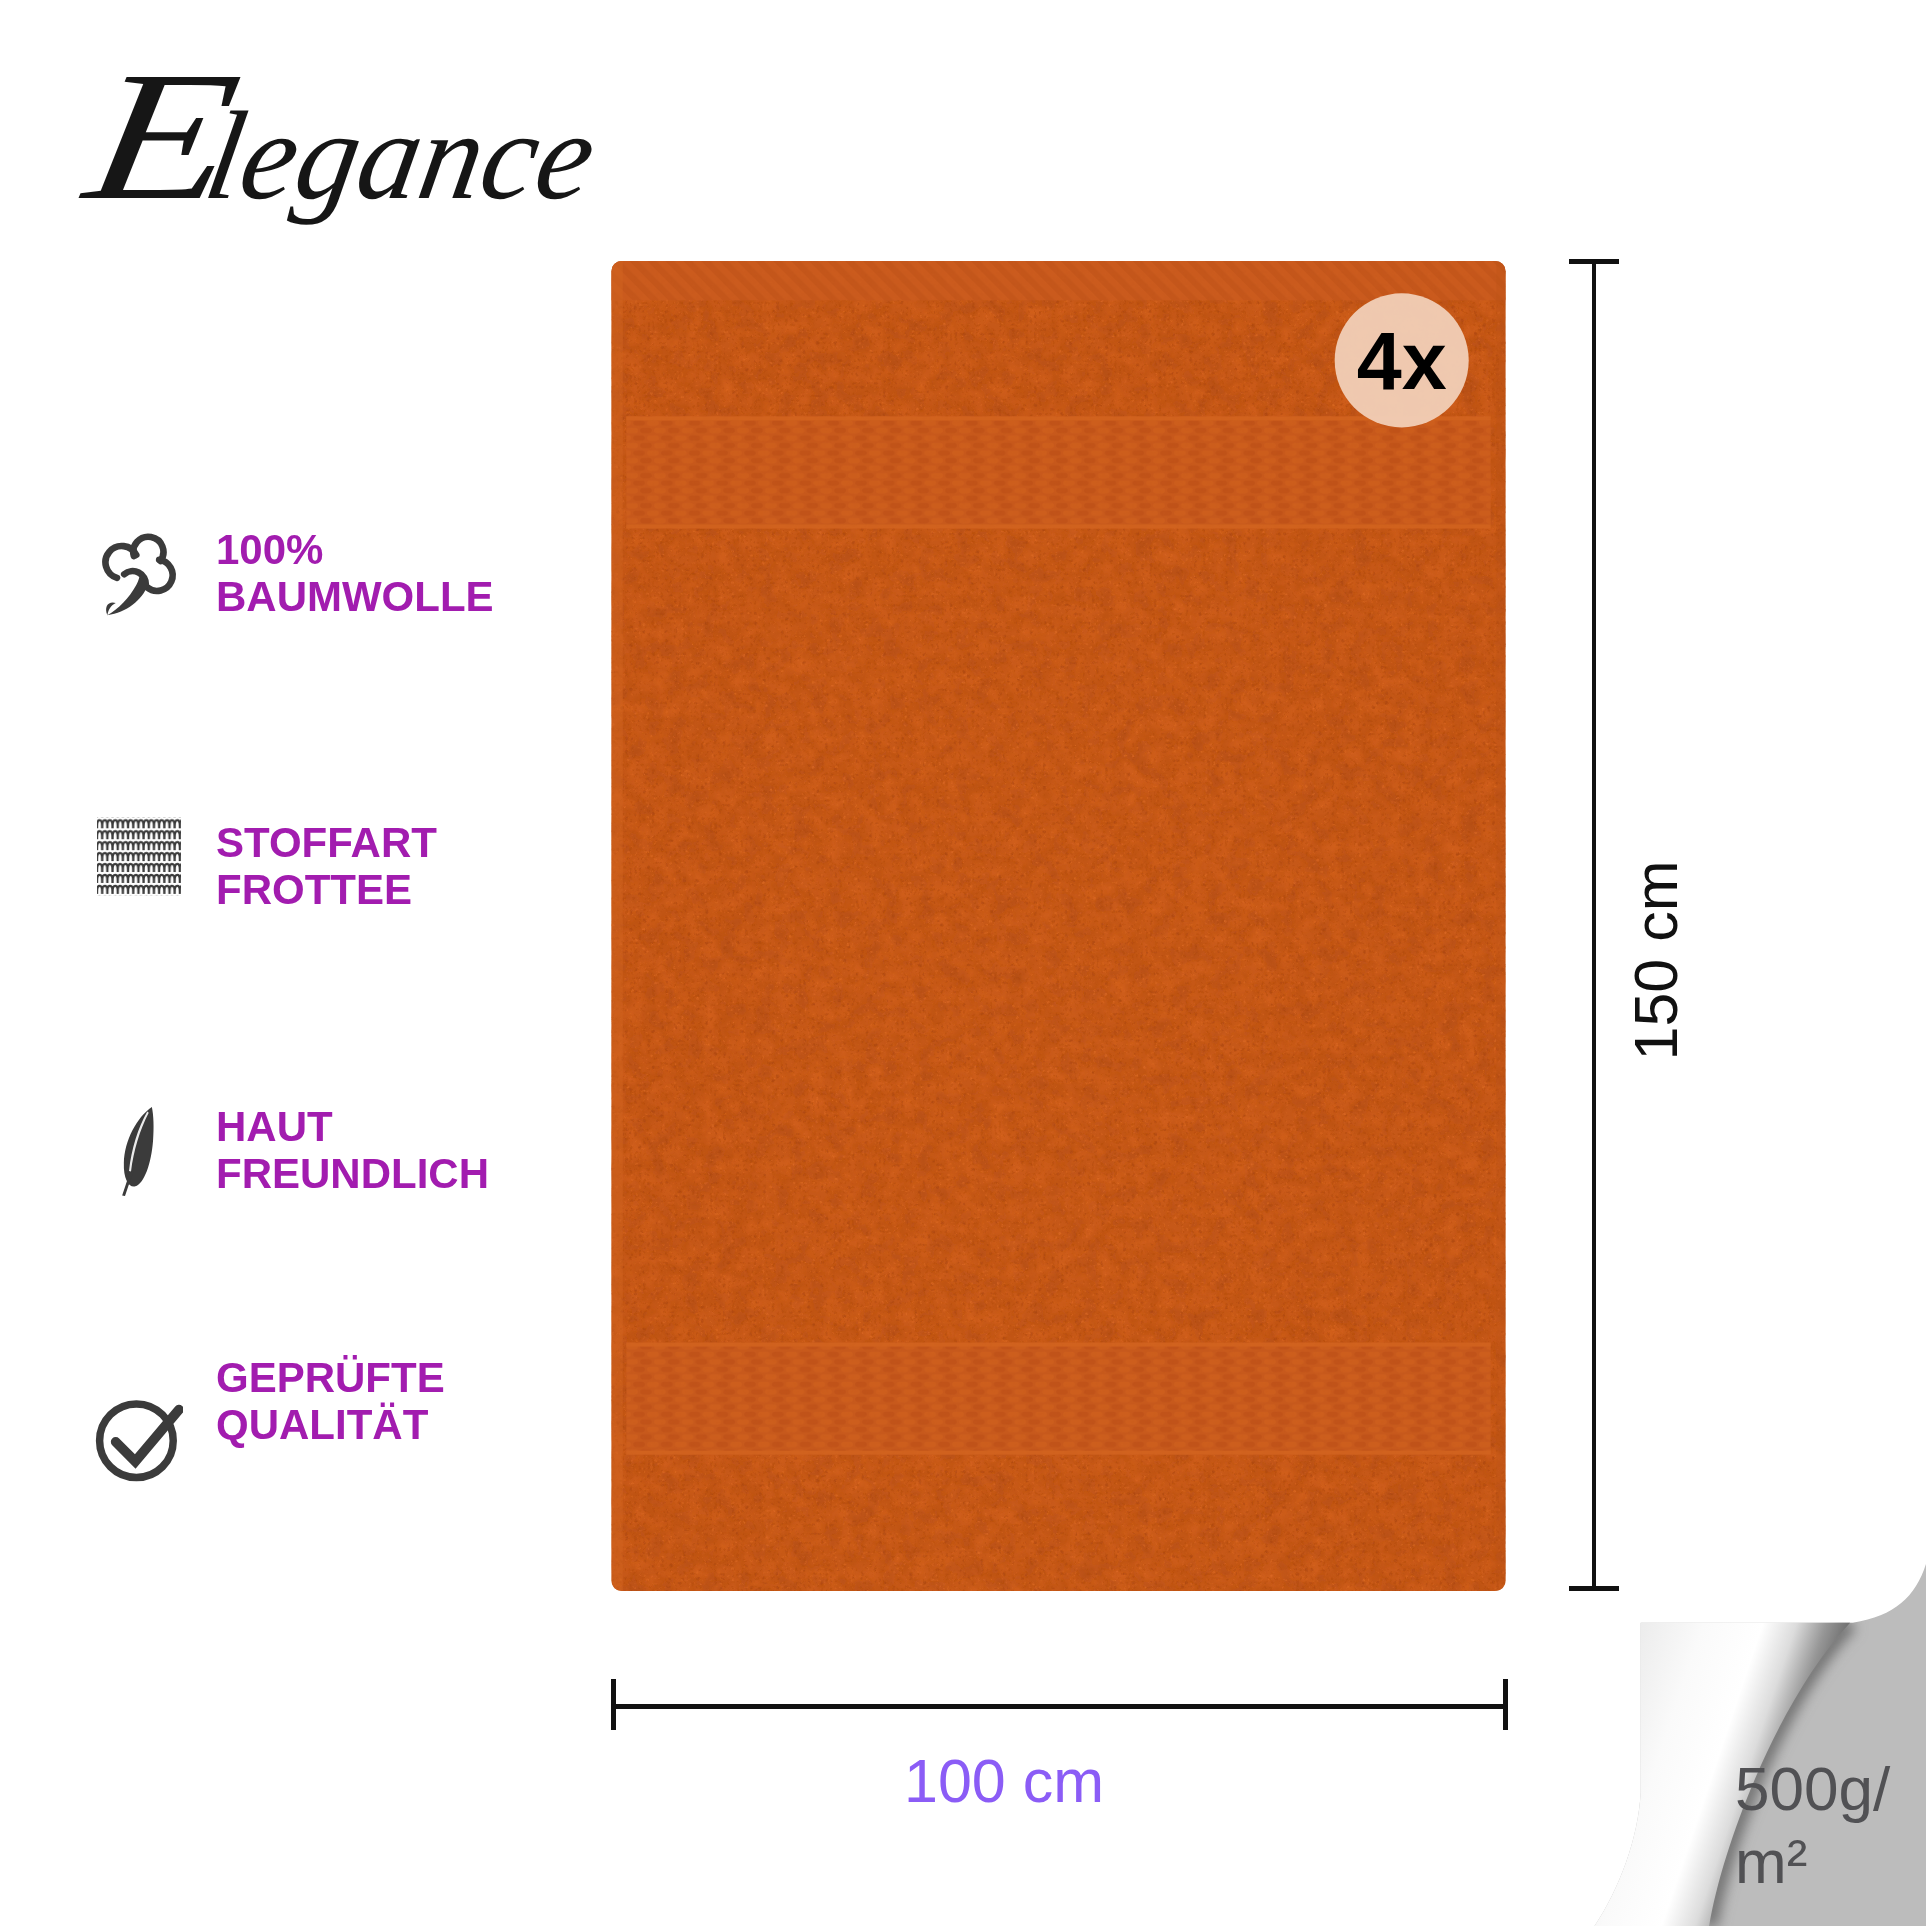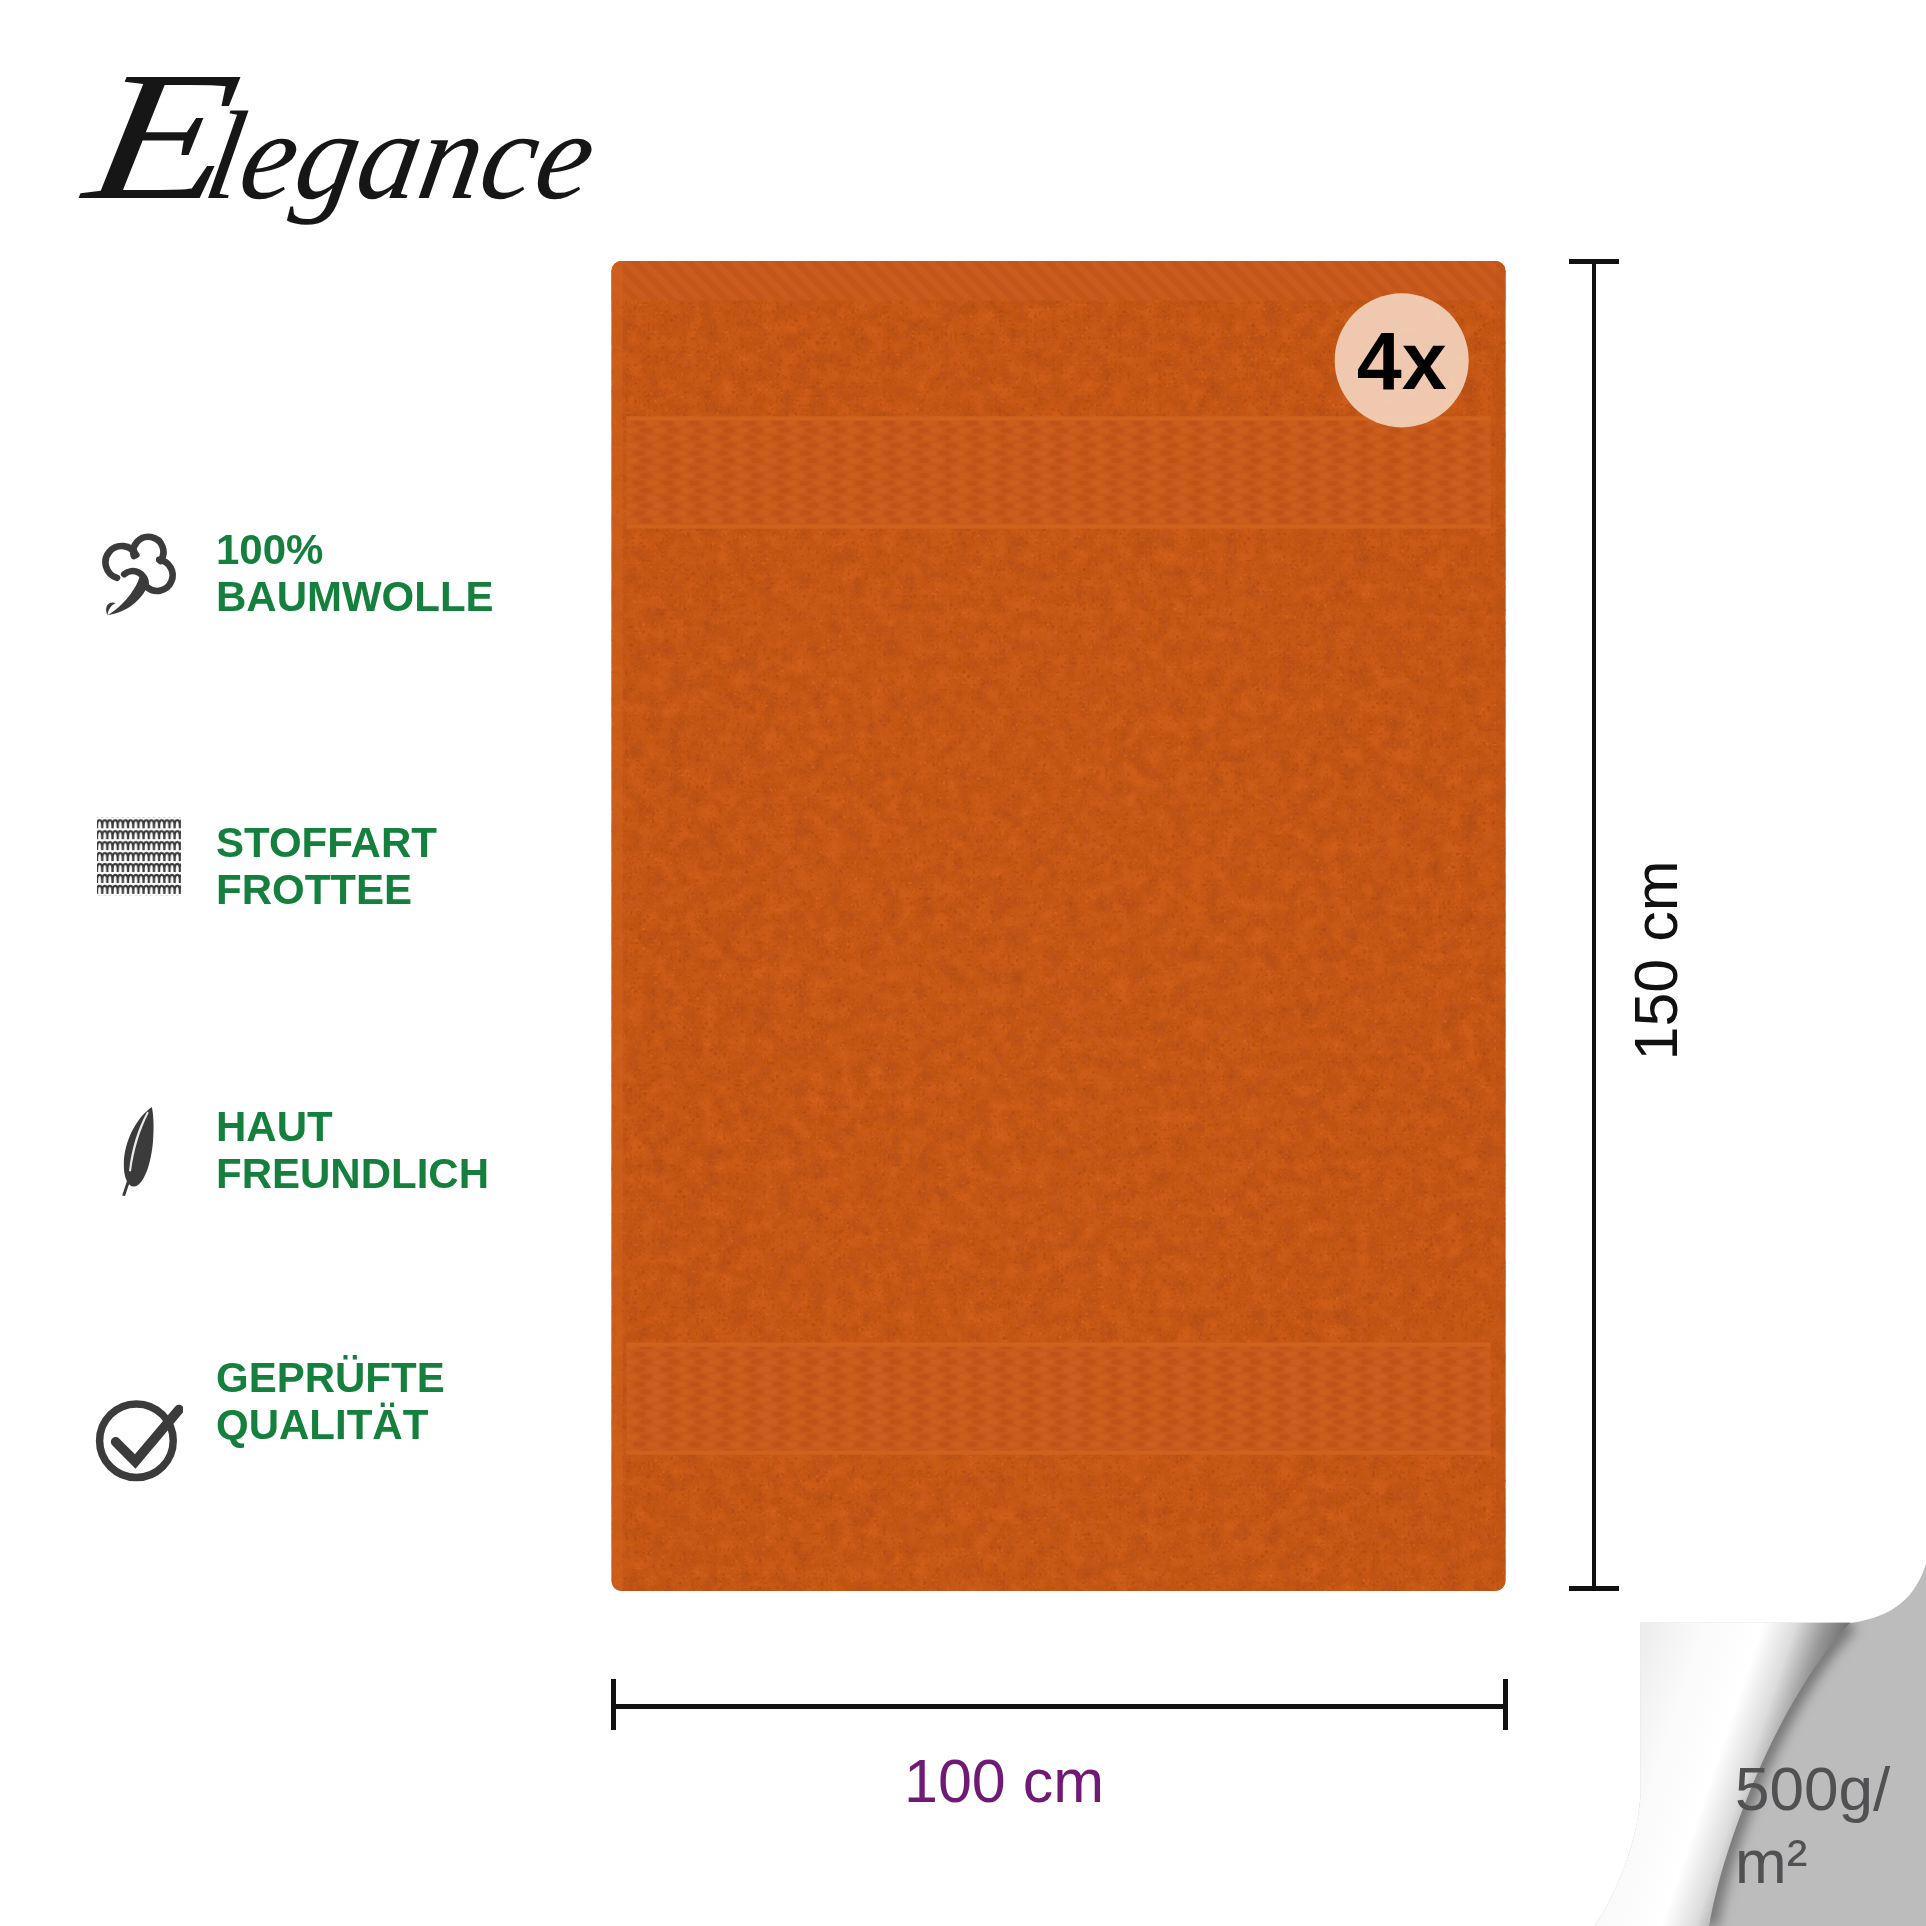--- a/index.html
+++ b/index.html
@@ -1,19 +1,19 @@
 <!DOCTYPE html>
 <html style="font-size:9.2px"><head>
 <meta charset="utf-8">
 <style>
   html,body{margin:0;padding:0;background:#ffffff;}
   body{position:relative;width:1926px;height:1926px;overflow:hidden;
        font-family:"Liberation Sans",sans-serif;}
   .abs{position:absolute;}
-  .feat{position:absolute;left:216px;color:#15803d;font-weight:bold;
+  .feat{position:absolute;left:216px;color:#a21caf;font-weight:bold;
         font-size:42px;line-height:47px;letter-spacing:0px;}
 </style>
 </head>
 <body>
 
 <svg class="abs" style="left:58px;top:58px" width="578" height="289" viewBox="0 0 1000 500">
   <g transform="skewX(-10) translate(83,0)">
     <text x="0" y="243" font-family="Liberation Serif" font-style="italic" font-size="320" fill="#161616" textLength="245" lengthAdjust="spacingAndGlyphs">E</text>
     <text x="208" y="243" font-family="Liberation Serif" font-style="italic" font-size="218" fill="#161616" textLength="665" lengthAdjust="spacingAndGlyphs">legance</text>
   </g>
@@ -125,21 +125,21 @@
 <div class="abs" style="left:1592px;top:261px;width:4px;height:1328px;background:#111"></div>
 <div class="abs" style="left:1569px;top:259px;width:50px;height:5.2px;background:#111"></div>
 <div class="abs" style="left:1569px;top:1586px;width:50px;height:5.2px;background:#111"></div>
 <div class="abs" style="left:1541px;top:926px;width:231px;height:69px;
      transform:rotate(-90deg);transform-origin:center;
      font-size:61px;color:#111;text-align:center;line-height:69px;">150 cm</div>
 
 <div class="abs" style="left:614px;top:1704px;width:892px;height:4.6px;background:#111"></div>
 <div class="abs" style="left:611px;top:1679px;width:5.2px;height:51px;background:#111"></div>
 <div class="abs" style="left:1503px;top:1679px;width:5.2px;height:51px;background:#111"></div>
-<div class="abs" style="left:904px;top:1749px;font-size:61px;color:#701a75;line-height:64px;">100 cm</div>
+<div class="abs" style="left:904px;top:1749px;font-size:61px;color:#8b5cf6;line-height:64px;">100 cm</div>
 
 <svg class="abs" style="left:1503px;top:1503px" width="424" height="424" viewBox="0 0 733 733">
   <defs>
     <linearGradient id="curlg" x1="238" y1="207" x2="566" y2="317" gradientUnits="userSpaceOnUse">
       <stop offset="0" stop-color="#ececec"></stop>
       <stop offset="0.3" stop-color="#fafafa"></stop>
       <stop offset="0.58" stop-color="#ffffff"></stop>
       <stop offset="0.74" stop-color="#dcdcdc"></stop>
       <stop offset="0.88" stop-color="#979797"></stop>
       <stop offset="1" stop-color="#6d6d6d"></stop>

